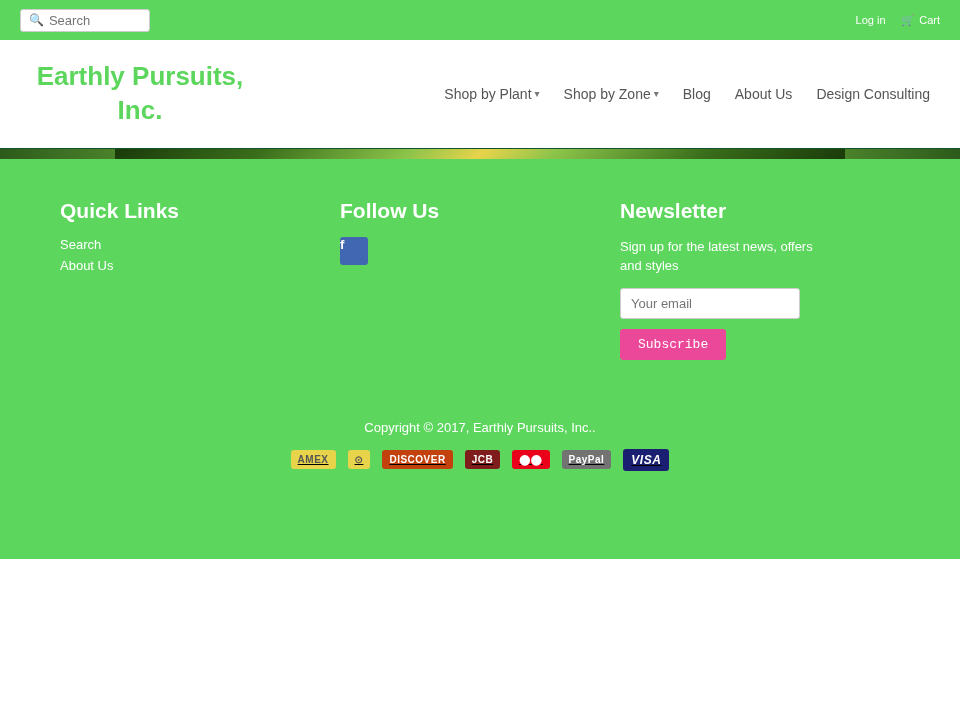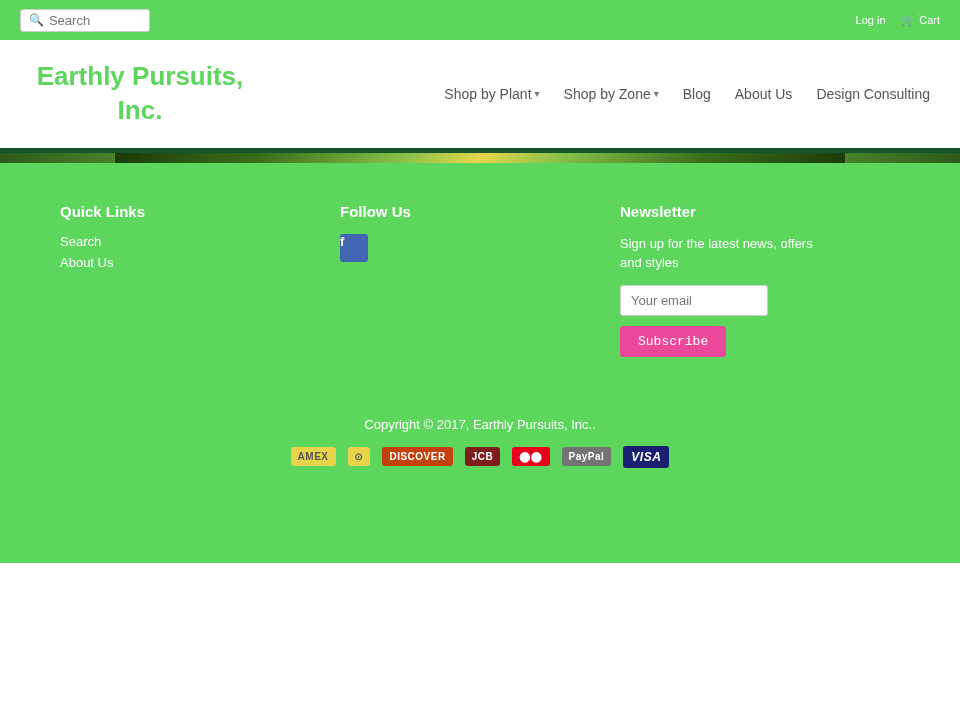--- a/index.html
+++ b/index.html
@@ -51,21 +51,21 @@
       gap: 4px;
     }
 
     
     .header {
       background: #fff;
       padding: 20px 30px;
       display: flex;
       align-items: center;
       justify-content: space-between;
-      border-bottom: 5px solid #14532d;
+      border-bottom: 1px solid #14532d;
     }
     .site-title {
       color: #5cd65c;
       font-size: 26px;
       font-weight: bold;
       line-height: 1.3;
       text-align: center;
       text-decoration: none;
       max-width: 220px;
     }
@@ -115,21 +115,21 @@
     }
     .footer-columns {
       display: flex;
       gap: 0;
       margin-bottom: 40px;
     }
     .footer-col {
       flex: 1;
     }
     .footer-col-heading {
-      font-size: 15px;
+      font-size: 21px;
       font-weight: bold;
       color: #fff;
       margin-bottom: 14px;
     }
     .footer-col a {
       display: block;
       color: #fff;
       text-decoration: none;
       font-size: 13px;
       margin-bottom: 6px;
@@ -152,21 +152,21 @@
 
     
     .newsletter-text {
       font-size: 13px;
       color: #fff;
       margin-bottom: 12px;
       line-height: 1.5;
       max-width: 200px;
     }
     .newsletter-input {
-      width: 148px;
+      width: 180px;
       padding: 7px 10px;
       border: 1px solid #ccc;
       border-radius: 3px;
       font-size: 13px;
       outline: none;
       display: block;
       margin-bottom: 10px;
       color: #999;
     }
     .subscribe-btn {
@@ -189,20 +189,21 @@
       color: #fff;
       font-size: 13px;
       margin-bottom: 6px;
     }
     .payment-icons {
       display: flex;
       justify-content: center;
       align-items: center;
       gap: 12px;
       margin-top: 14px;
+      text-decoration: underline;
     }
     .payment-icon {
       background: #e8d44a;
       color: #000;
       font-size: 10px;
       font-weight: bold;
       padding: 4px 7px;
       border-radius: 3px;
       letter-spacing: 0.5px;
     }

